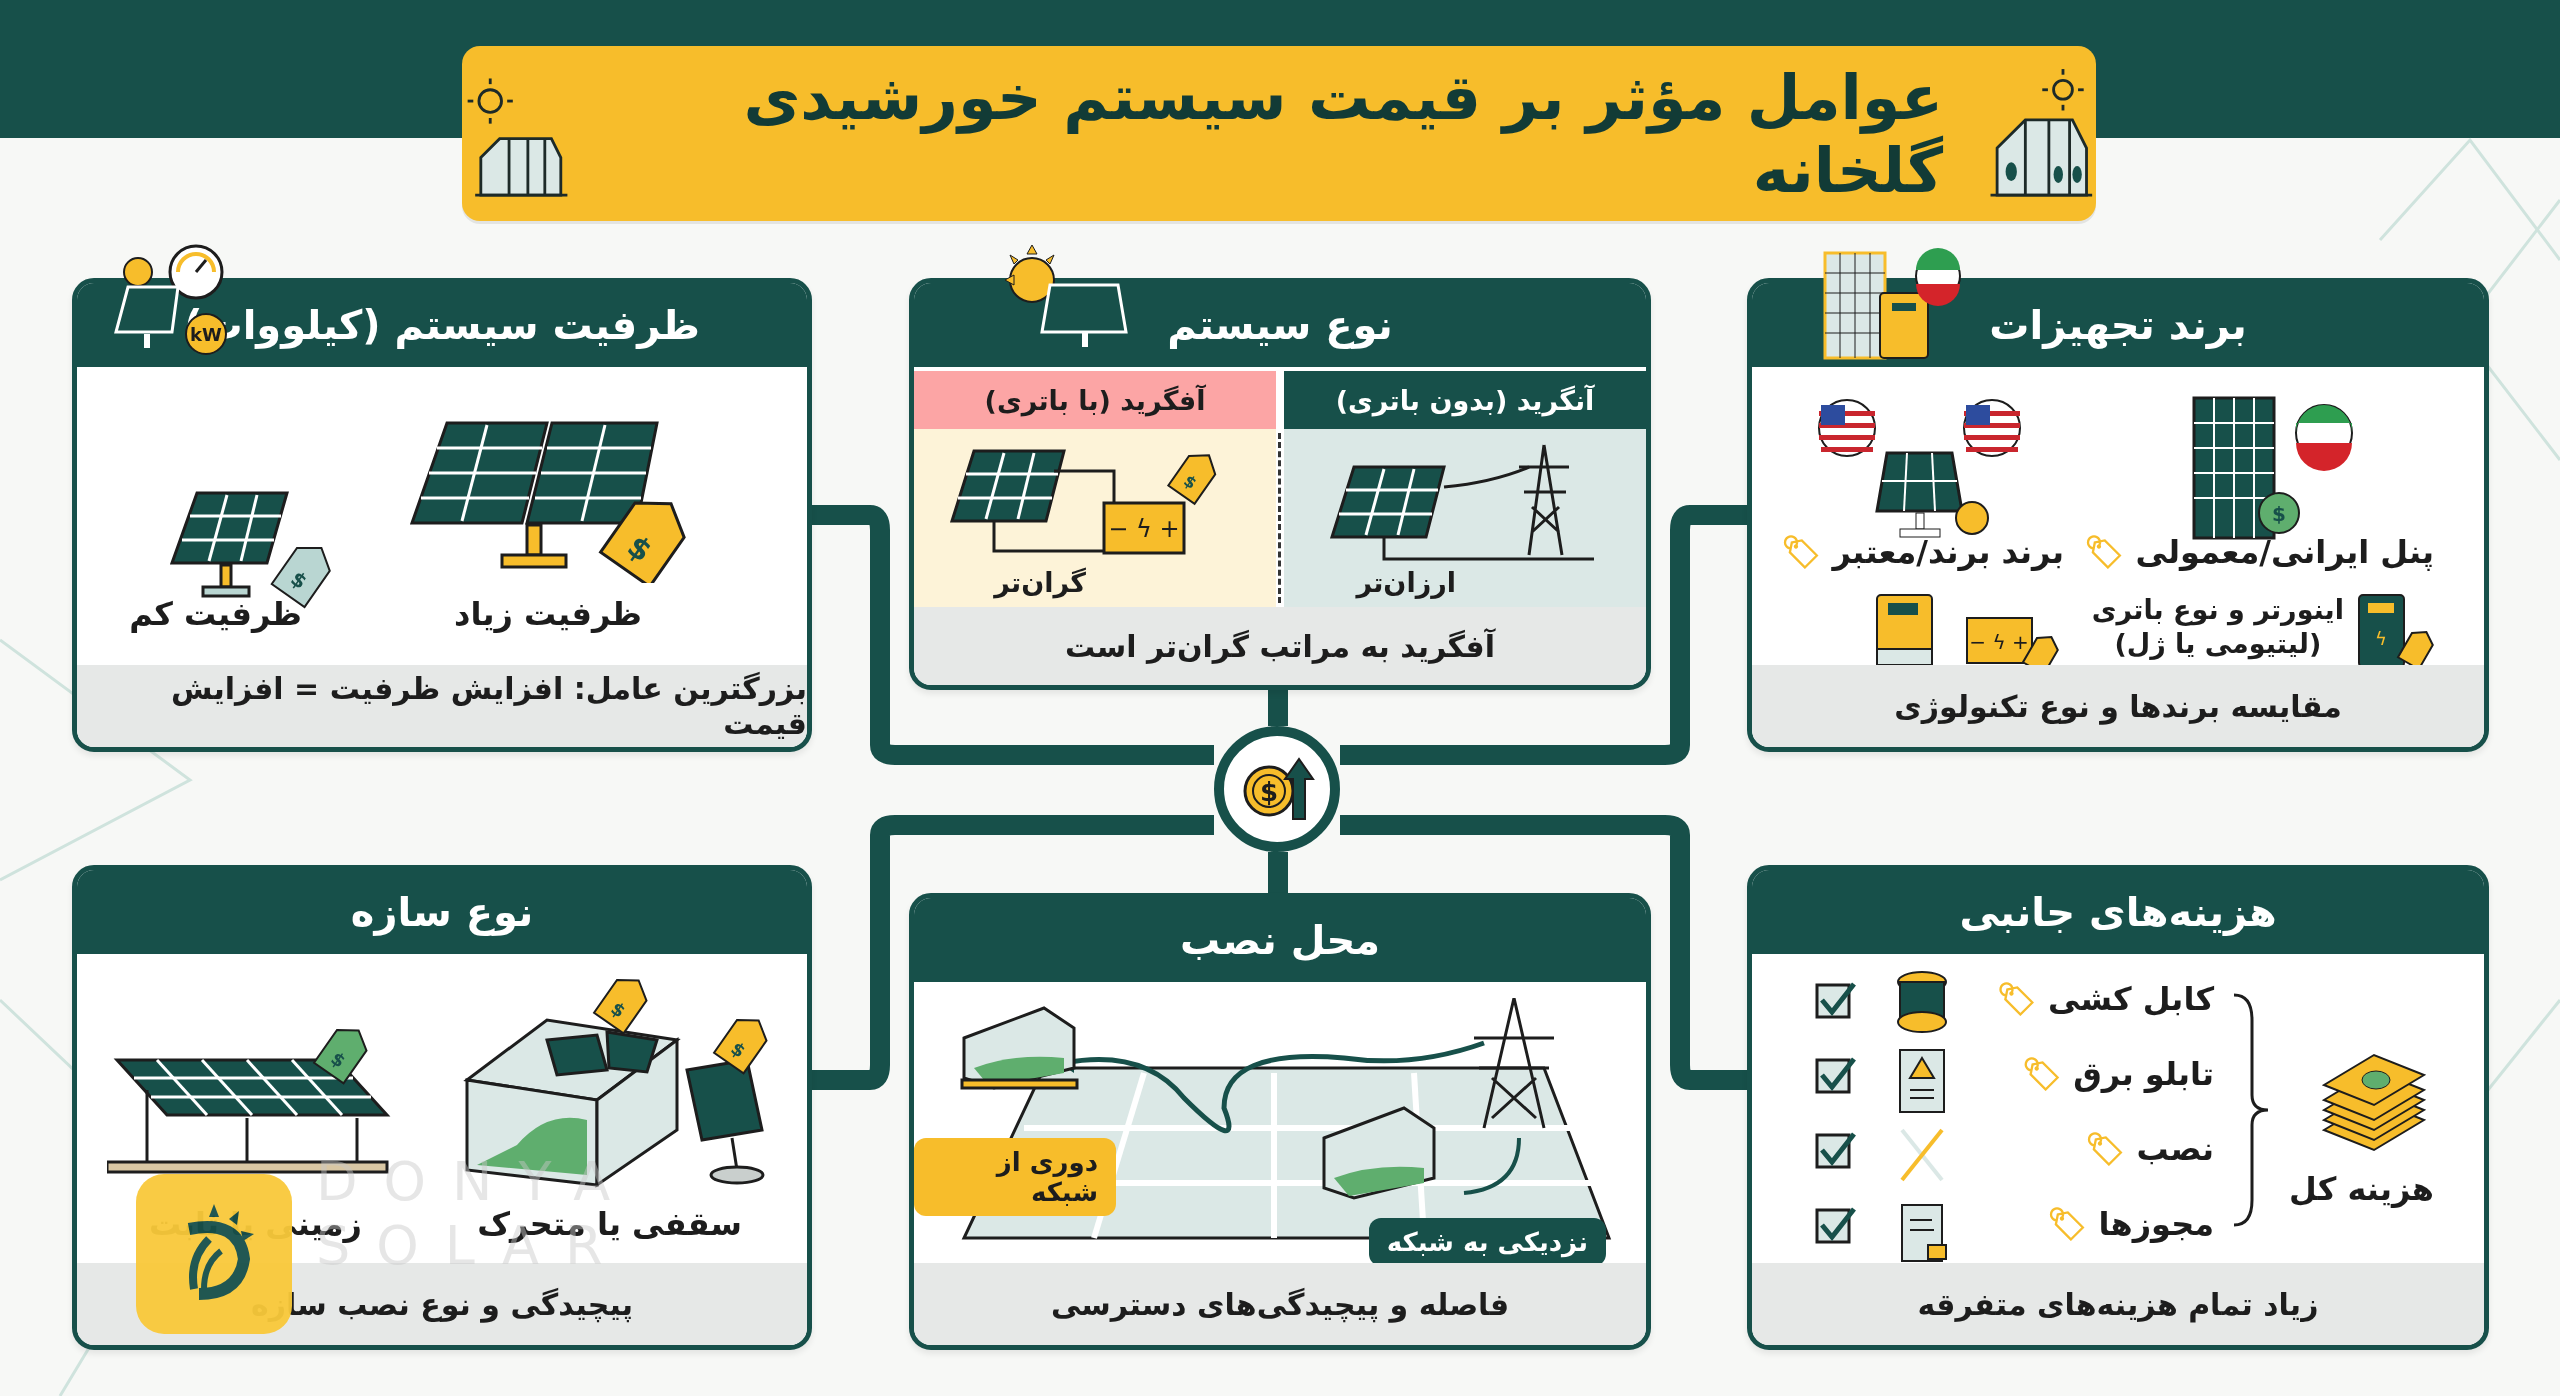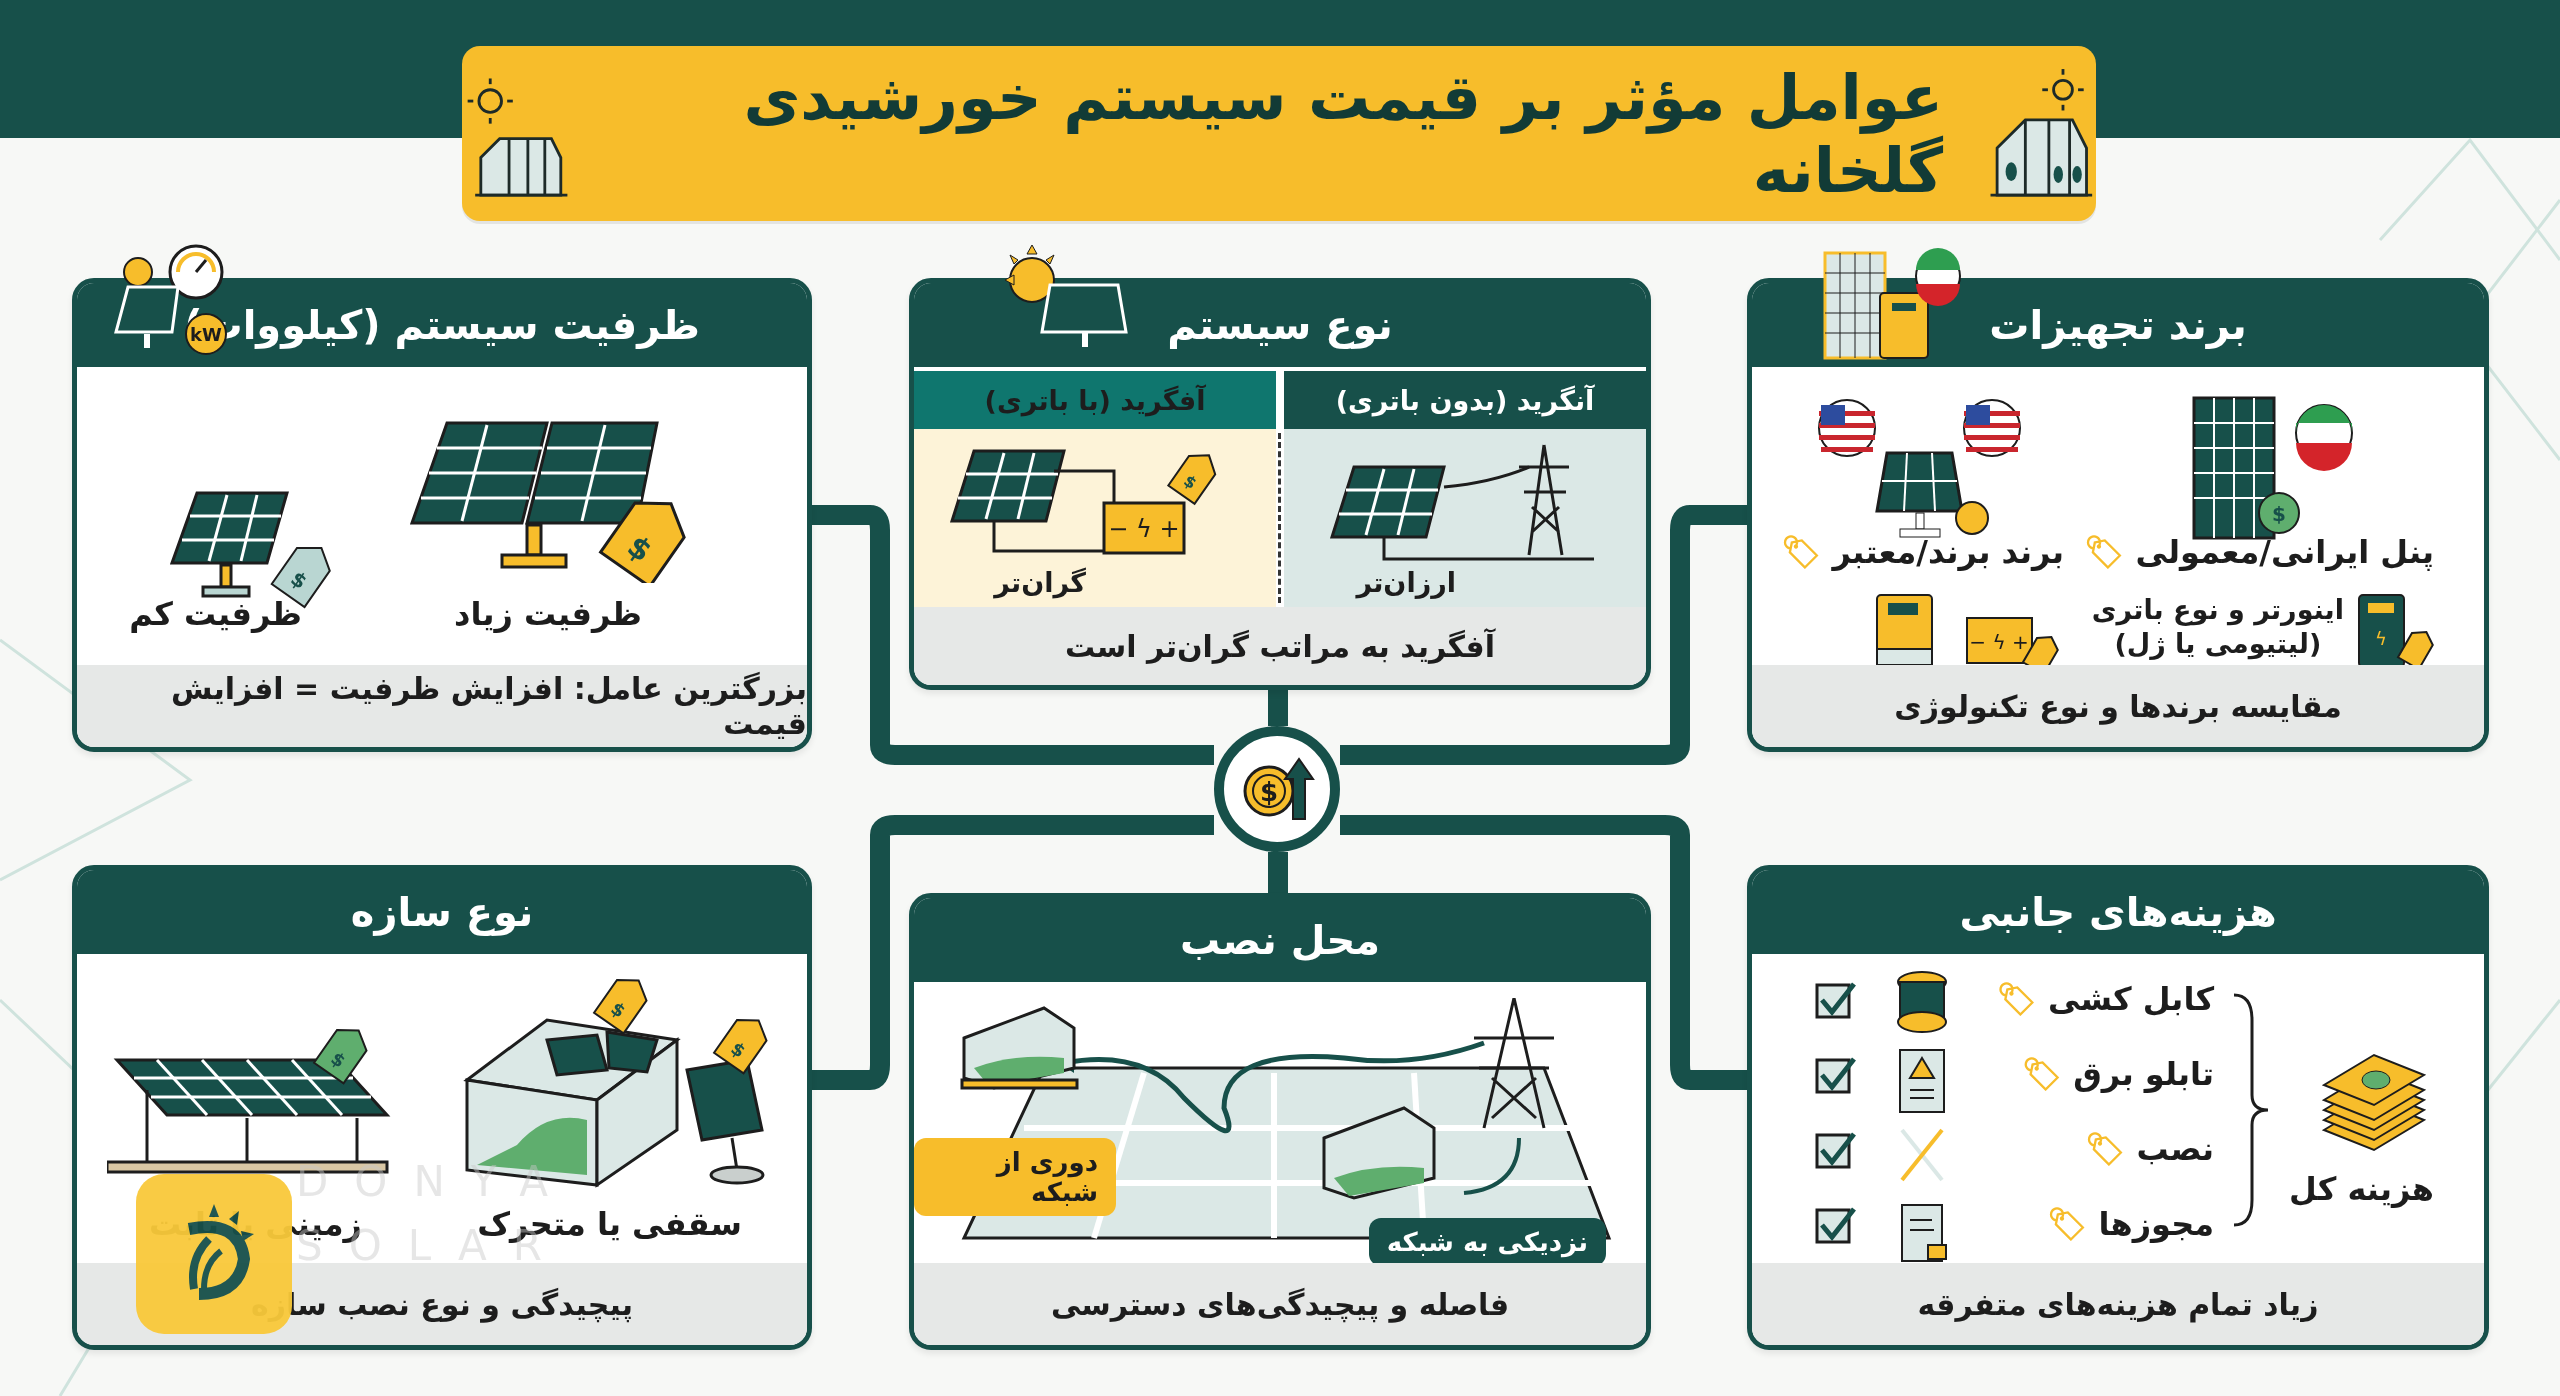--- a/index.html
+++ b/index.html
@@ -49,42 +49,42 @@
 
   .abs { position: absolute; }
   .label { position: absolute; font-weight: bold; font-size: 32px; color: #1d1d1d; white-space: nowrap; }
   .label-sm { font-size: 27px; }
 
   
   .sub-panel { position: absolute; top: 88px; height: 238px; }
   .sub-offgrid { left: 0; width: 362px; background: #fdf3d8; }
   .sub-ongrid { left: 370px; width: 362px; background: #dbe8e6; }
   .sub-head { height: 58px; display: flex; align-items: center; justify-content: center; font-size: 27px; font-weight: bold; }
-  .sub-offgrid .sub-head { background: #0f766e; color: #1d1d1d; }
+  .sub-offgrid .sub-head { background: #fca5a5; color: #1d1d1d; }
   .sub-ongrid .sub-head { background: #17504a; color: #fff; }
   .dash-divider { position: absolute; left: 364px; top: 150px; height: 170px; border-left: 3px dashed #333; }
 
   .hub {
     position: absolute; left: 1214px; top: 726px; width: 126px; height: 126px; border-radius: 50%;
     background: #fff; border: 10px solid #17504a; display: flex; align-items: center; justify-content: center;
   }
 
   .pill {
     position: absolute; padding: 9px 18px; border-radius: 12px; font-weight: bold; font-size: 26px;
   }
   .pill-far { background: #f7bd2b; color: #1d1d1d; }
   .pill-near { background: #17504a; color: #fff; }
 
   .watermark-logo {
     position: absolute; left: 136px; top: 1174px; width: 156px; height: 160px; border-radius: 28px;
     background: #f9c93a; display: flex; align-items: center; justify-content: center; opacity: 0.95;
   }
   .watermark-text {
-    position: absolute; left: 296px; top: 1150px; font-family: "DejaVu Sans", sans-serif;
-    font-size: 42px; letter-spacing: 26px; color: rgba(200,200,200,0.45); direction: ltr; line-height: 64px;
+    position: absolute; left: 316px; top: 1150px; font-family: "DejaVu Sans", sans-serif;
+    font-size: 54px; letter-spacing: 26px; color: rgba(200,200,200,0.45); direction: ltr; line-height: 64px;
   }
 </style>
 </head>
 <body>
 
 <div class="top-band"></div>
 
 <svg class="bg-lines" viewBox="0 0 2560 1396">
   <g stroke="#cfe3dd" stroke-width="3" fill="none">
     <polyline points="0,880 190,780 0,640"></polyline>

